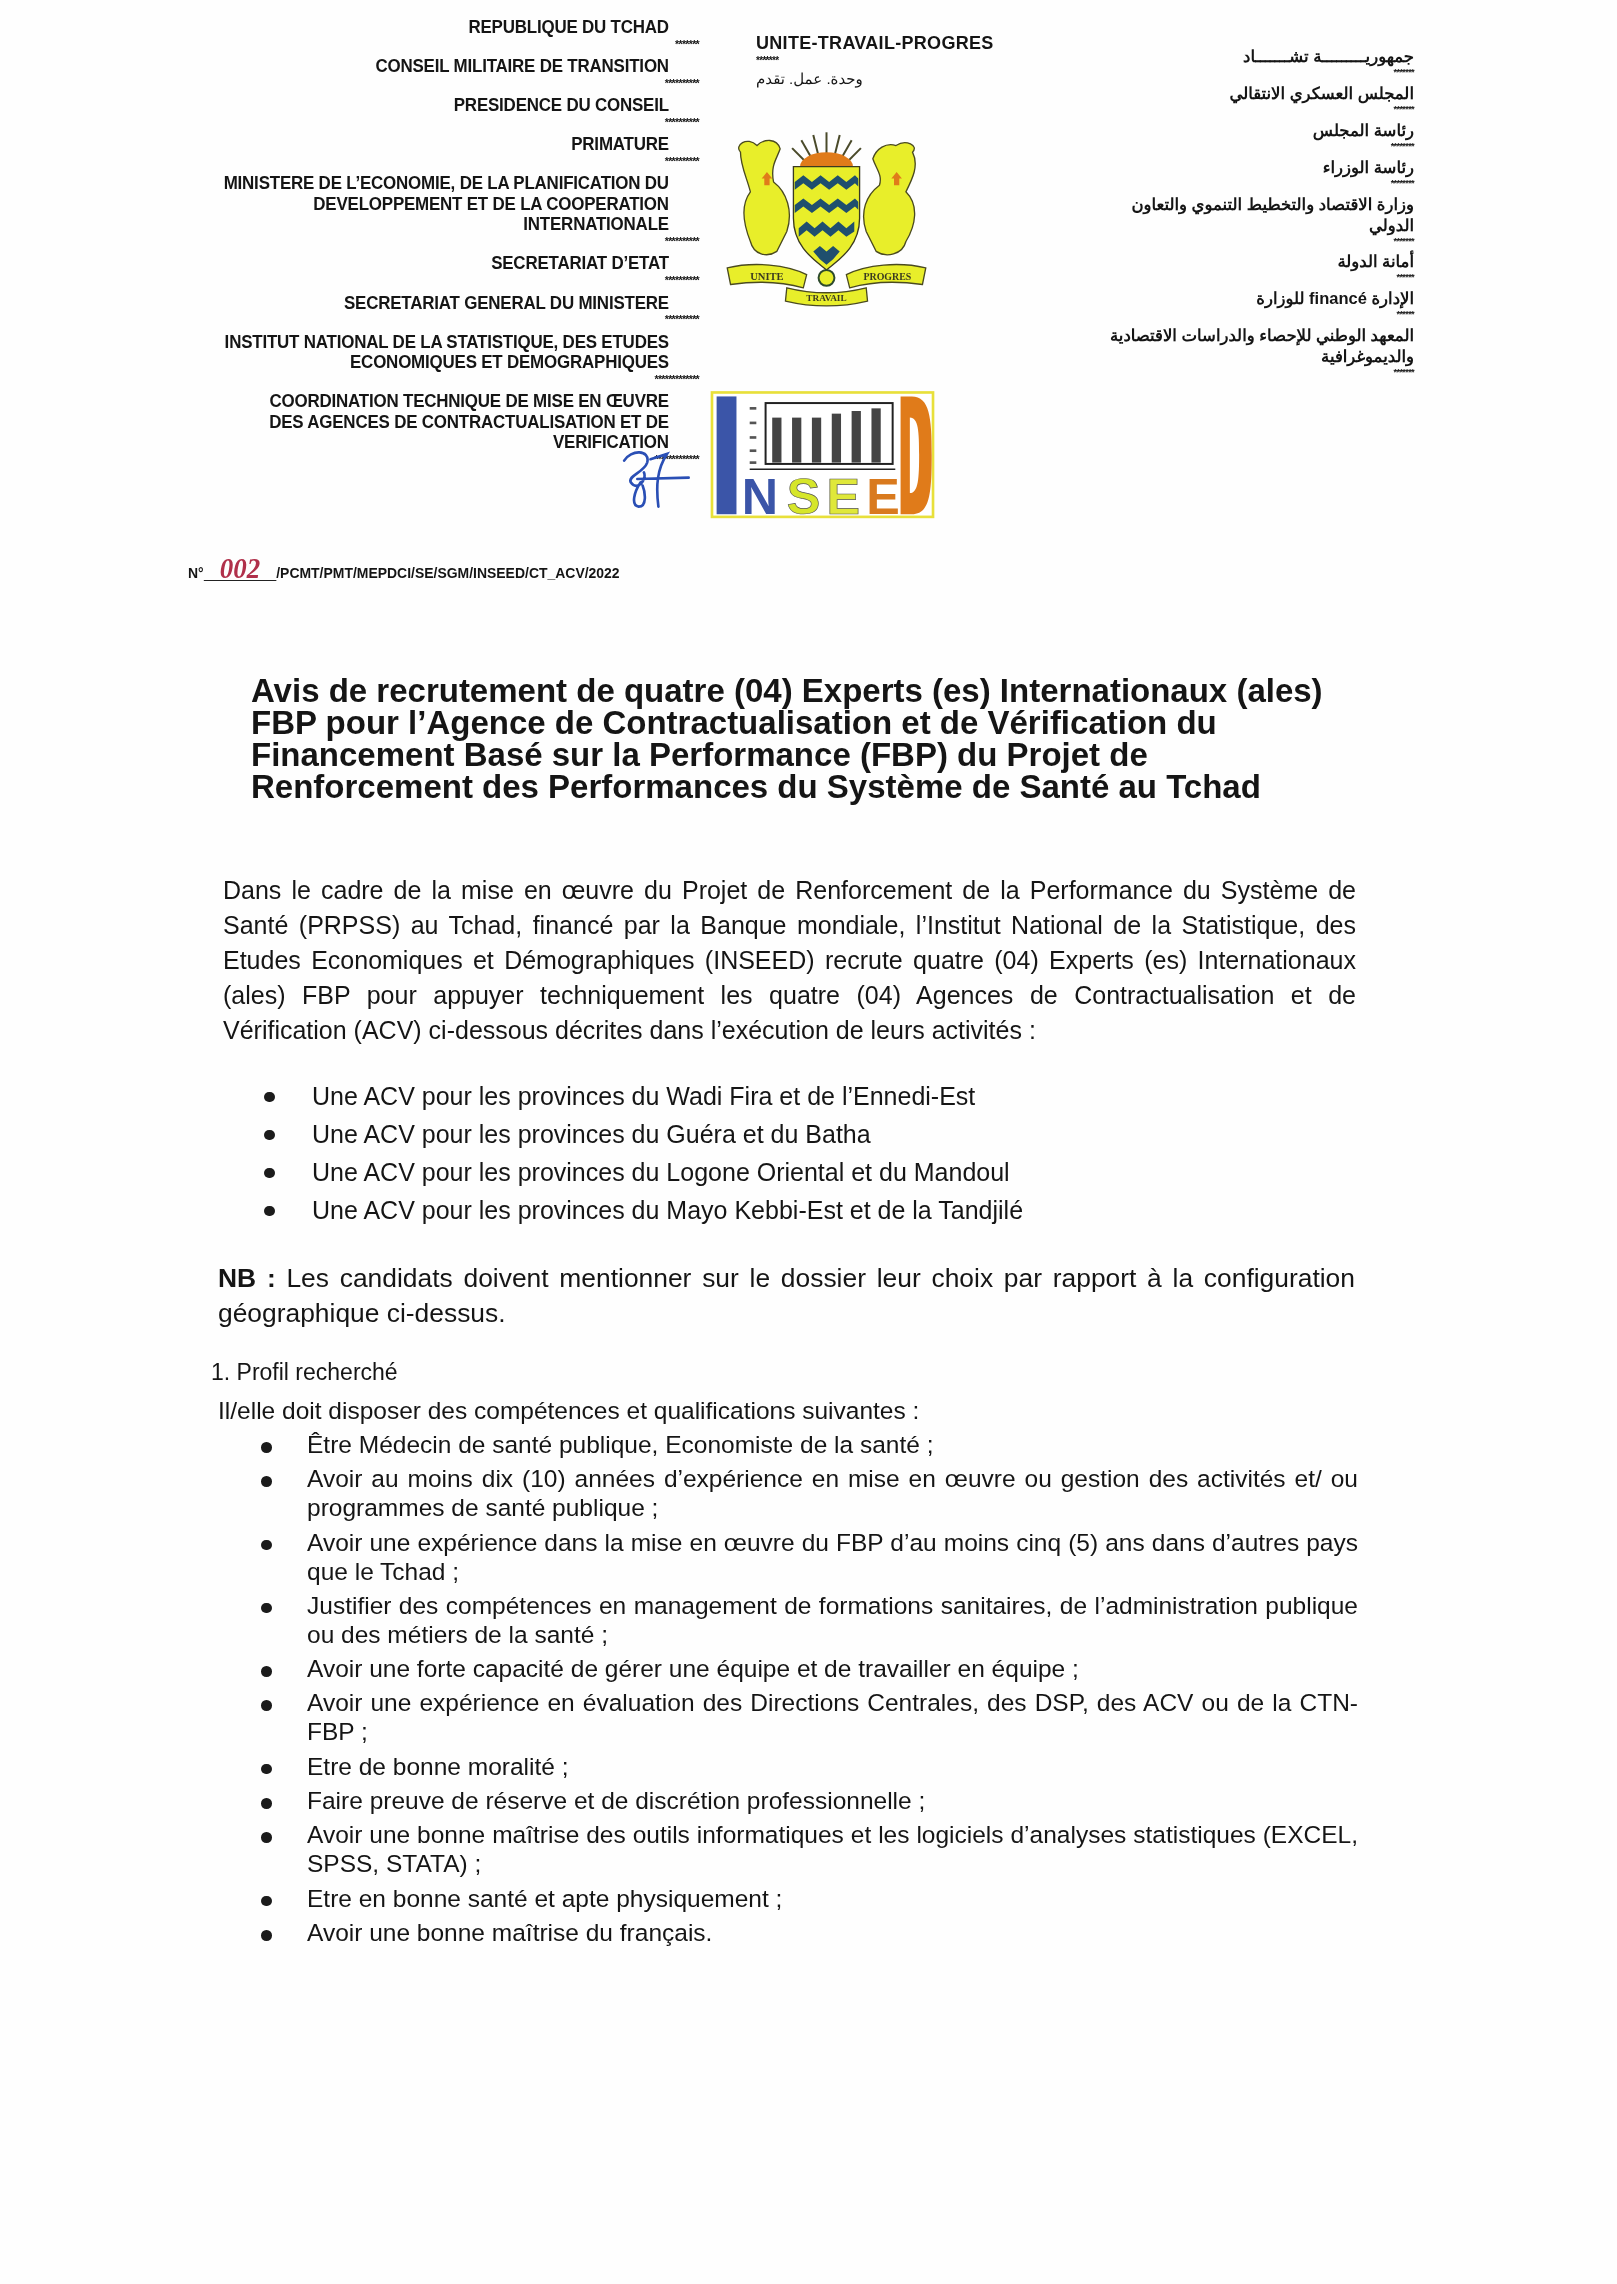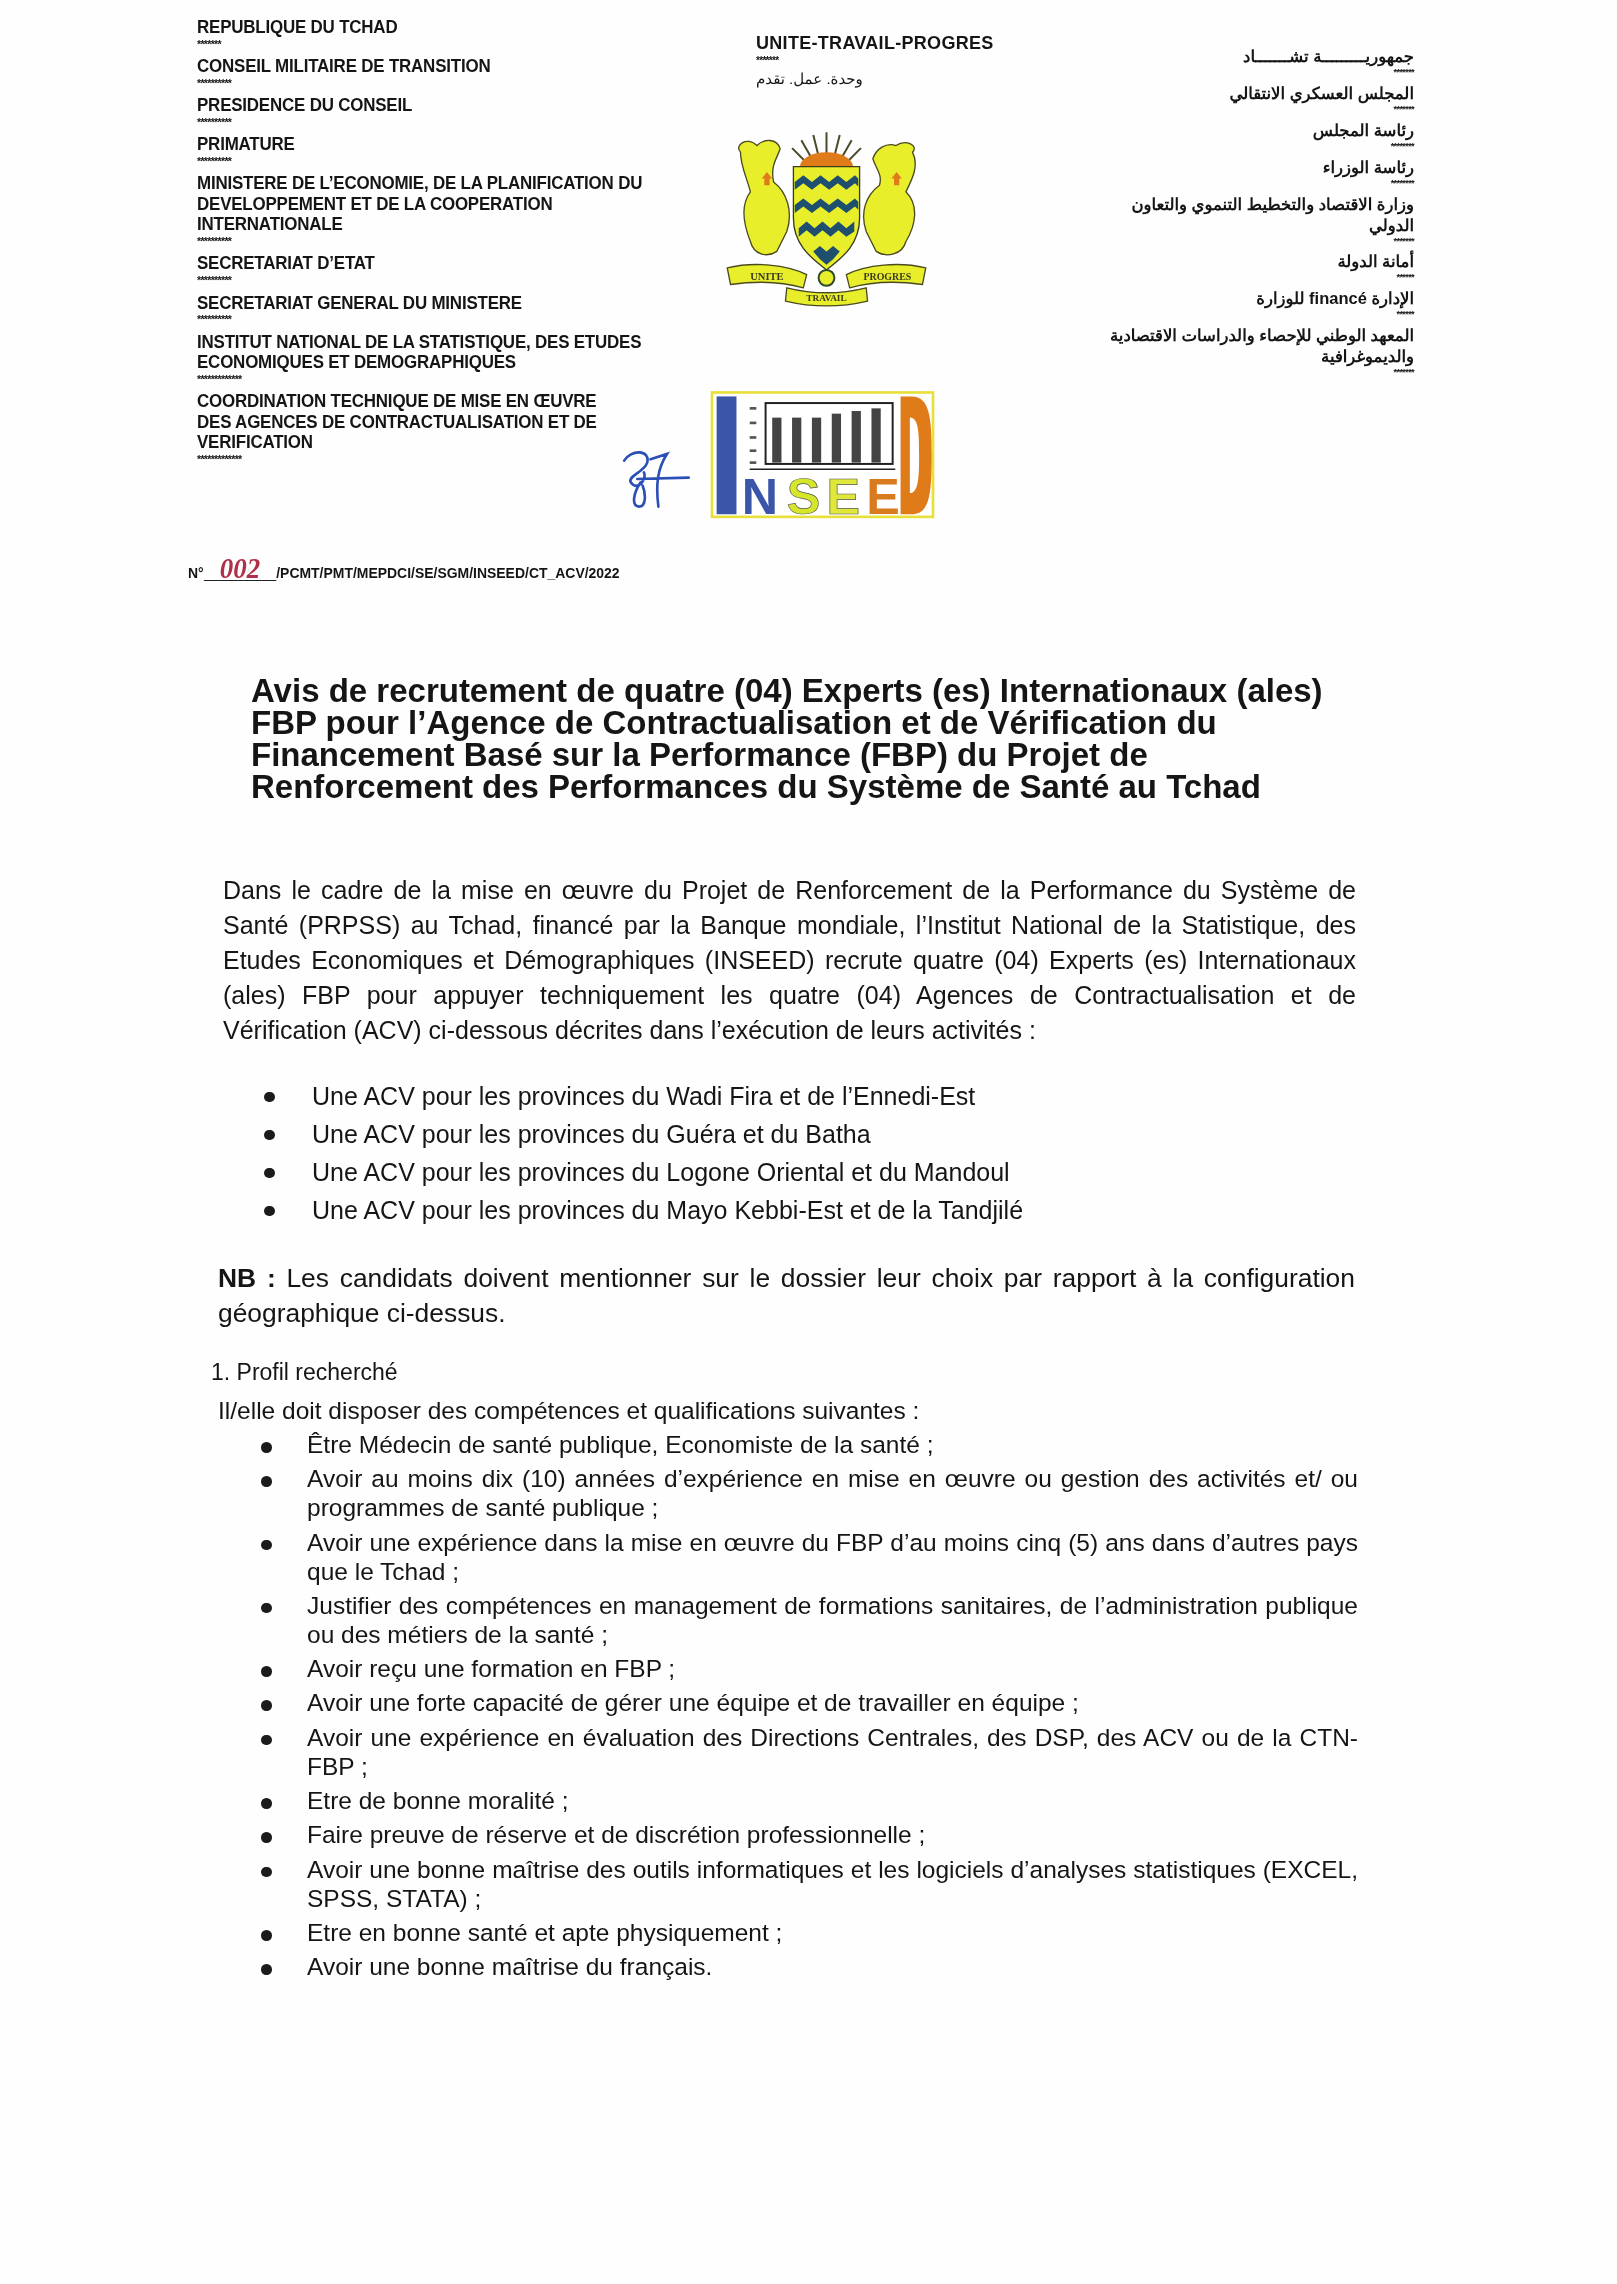--- a/index.html
+++ b/index.html
@@ -1,20 +1,20 @@
 <!DOCTYPE html>
 <html style="font-size:10.6px"><head>
 <meta charset="utf-8">
 <style>
   html, body { margin:0; padding:0; background:#ffffff; }
   body { width:1618px; height:2284px; position:relative; overflow:hidden; font-family:"Liberation Sans", sans-serif; color:#151515; }
   .page { position:absolute; left:0; top:0; width:1618px; height:2284px; background:#fefefe; }
 
   
-  .hdr-left { position:absolute; left:197px; top:17px; width:502px; }
+  .hdr-left { position:absolute; left:197px; top:17px; width:502px;text-align:right; }
   .hl-item { margin-bottom:6.6px; }
   .hl-title { font-weight:bold; font-size:18px; line-height:20.5px; letter-spacing:-0.2px; transform:scaleX(0.94); transform-origin:left; white-space:nowrap; }
   .hl-stars { font-weight:bold; font-size:10.6px; line-height:12px; letter-spacing:-0.7px; }
 
   .ref-line { position:absolute; left:188px; top:556px; font-weight:bold; font-size:15px; white-space:nowrap; transform:scaleX(0.93); transform-origin:left; }
   .ref-num { display:inline-block; width:78px; border-bottom:1.3px solid #222; color:#b0304a; font-family:"Liberation Serif", serif; font-style:italic; font-size:29px; line-height:24px; text-align:center; vertical-align:bottom; }
 
   .signature { position:absolute; left:611px; top:446px; width:79px; height:66px; }
 
   
@@ -233,21 +233,20 @@
   </div>
 
   <div class="section-title">1. Profil recherché</div>
   <div class="section-intro">Il/elle doit disposer des compétences et qualifications suivantes :</div>
 
   <ul class="req-list">
     <li><span class="bullet"></span><span>Être Médecin de santé publique, Economiste de la santé ;</span></li>
     <li><span class="bullet"></span><span>Avoir au moins dix (10) années d’expérience en mise en œuvre ou gestion des activités et/ ou programmes de santé publique ;</span></li>
     <li><span class="bullet"></span><span>Avoir une expérience dans la mise en œuvre du FBP d’au moins cinq (5) ans dans d’autres pays que le Tchad ;</span></li>
     <li><span class="bullet"></span><span>Justifier des compétences en management de formations sanitaires, de l’administration publique ou des métiers de la santé ;</span></li>
-    <li><span class="bullet"></span><span>Avoir reçu une formation en FBP ;</span></li>
     <li><span class="bullet"></span><span>Avoir une forte capacité de gérer une équipe et de travailler en équipe ;</span></li>
     <li><span class="bullet"></span><span>Avoir une expérience en évaluation des Directions Centrales, des DSP, des ACV ou de la CTN-FBP ;</span></li>
     <li><span class="bullet"></span><span>Etre de bonne moralité ;</span></li>
     <li><span class="bullet"></span><span>Faire preuve de réserve et de discrétion professionnelle ;</span></li>
     <li><span class="bullet"></span><span>Avoir une bonne maîtrise des outils informatiques et les logiciels d’analyses statistiques (EXCEL, SPSS, STATA) ;</span></li>
     <li><span class="bullet"></span><span>Etre en bonne santé et apte physiquement ;</span></li>
     <li><span class="bullet"></span><span>Avoir une bonne maîtrise du français.</span></li>
   </ul>
 
 </div>

